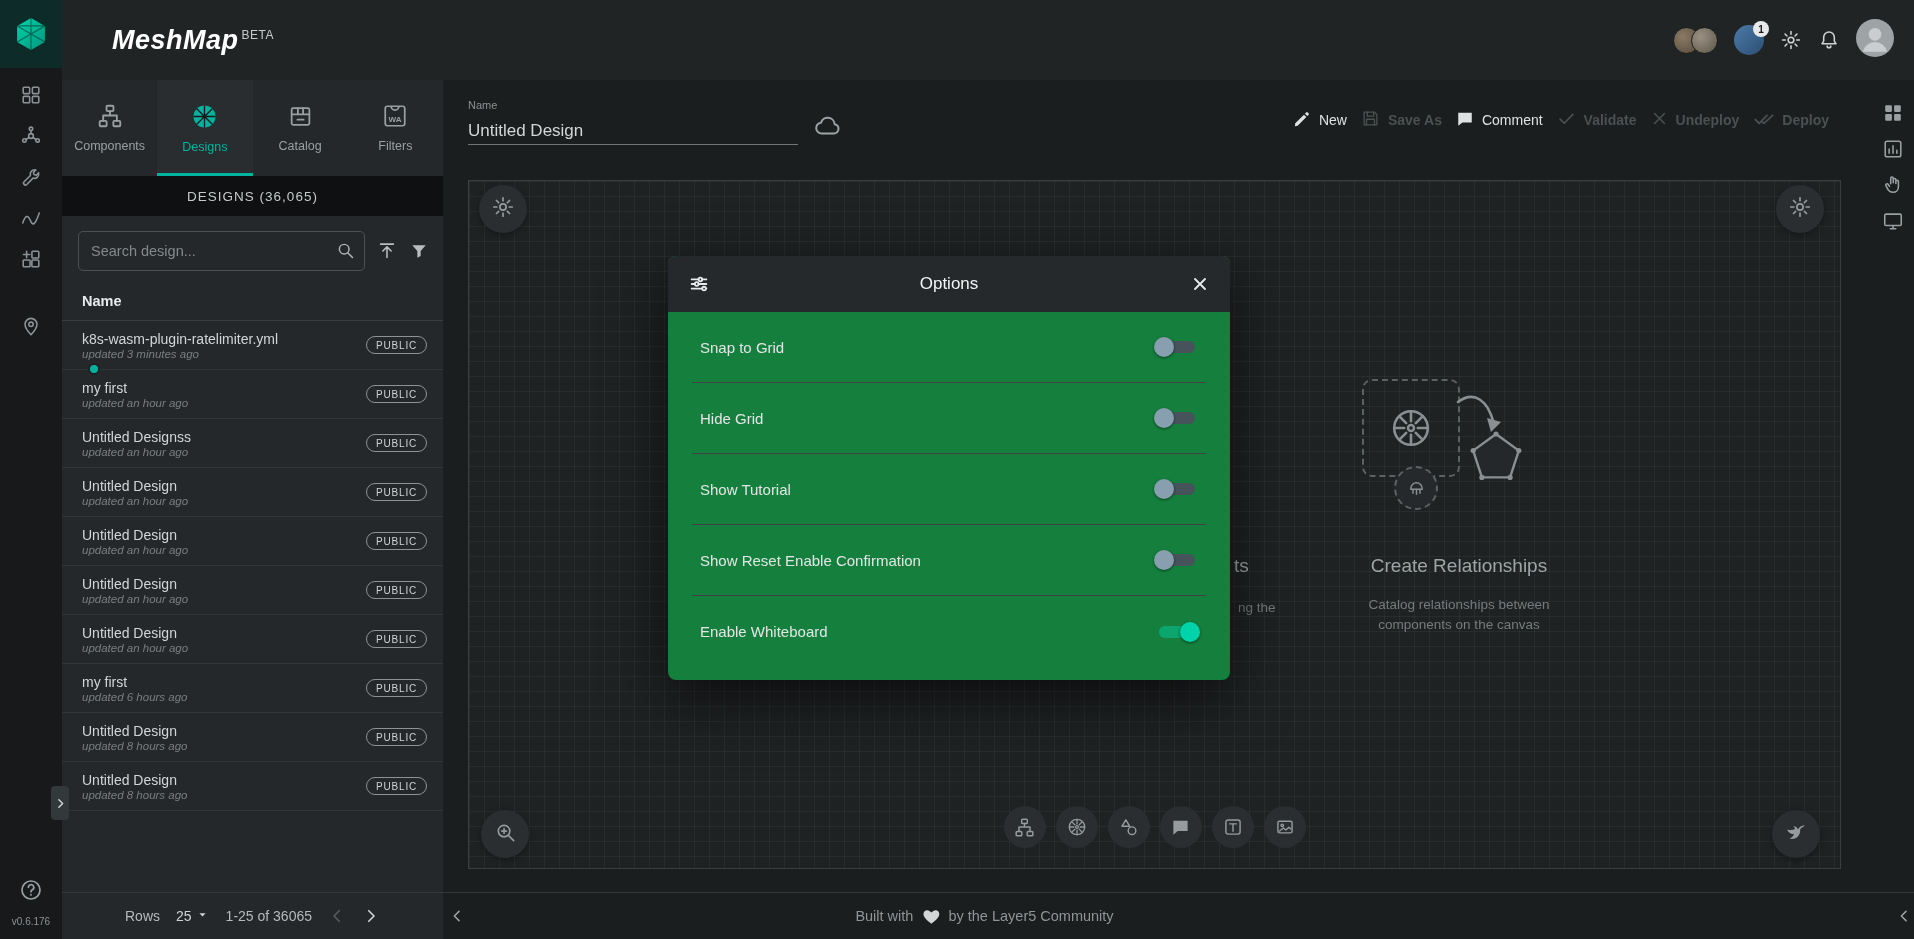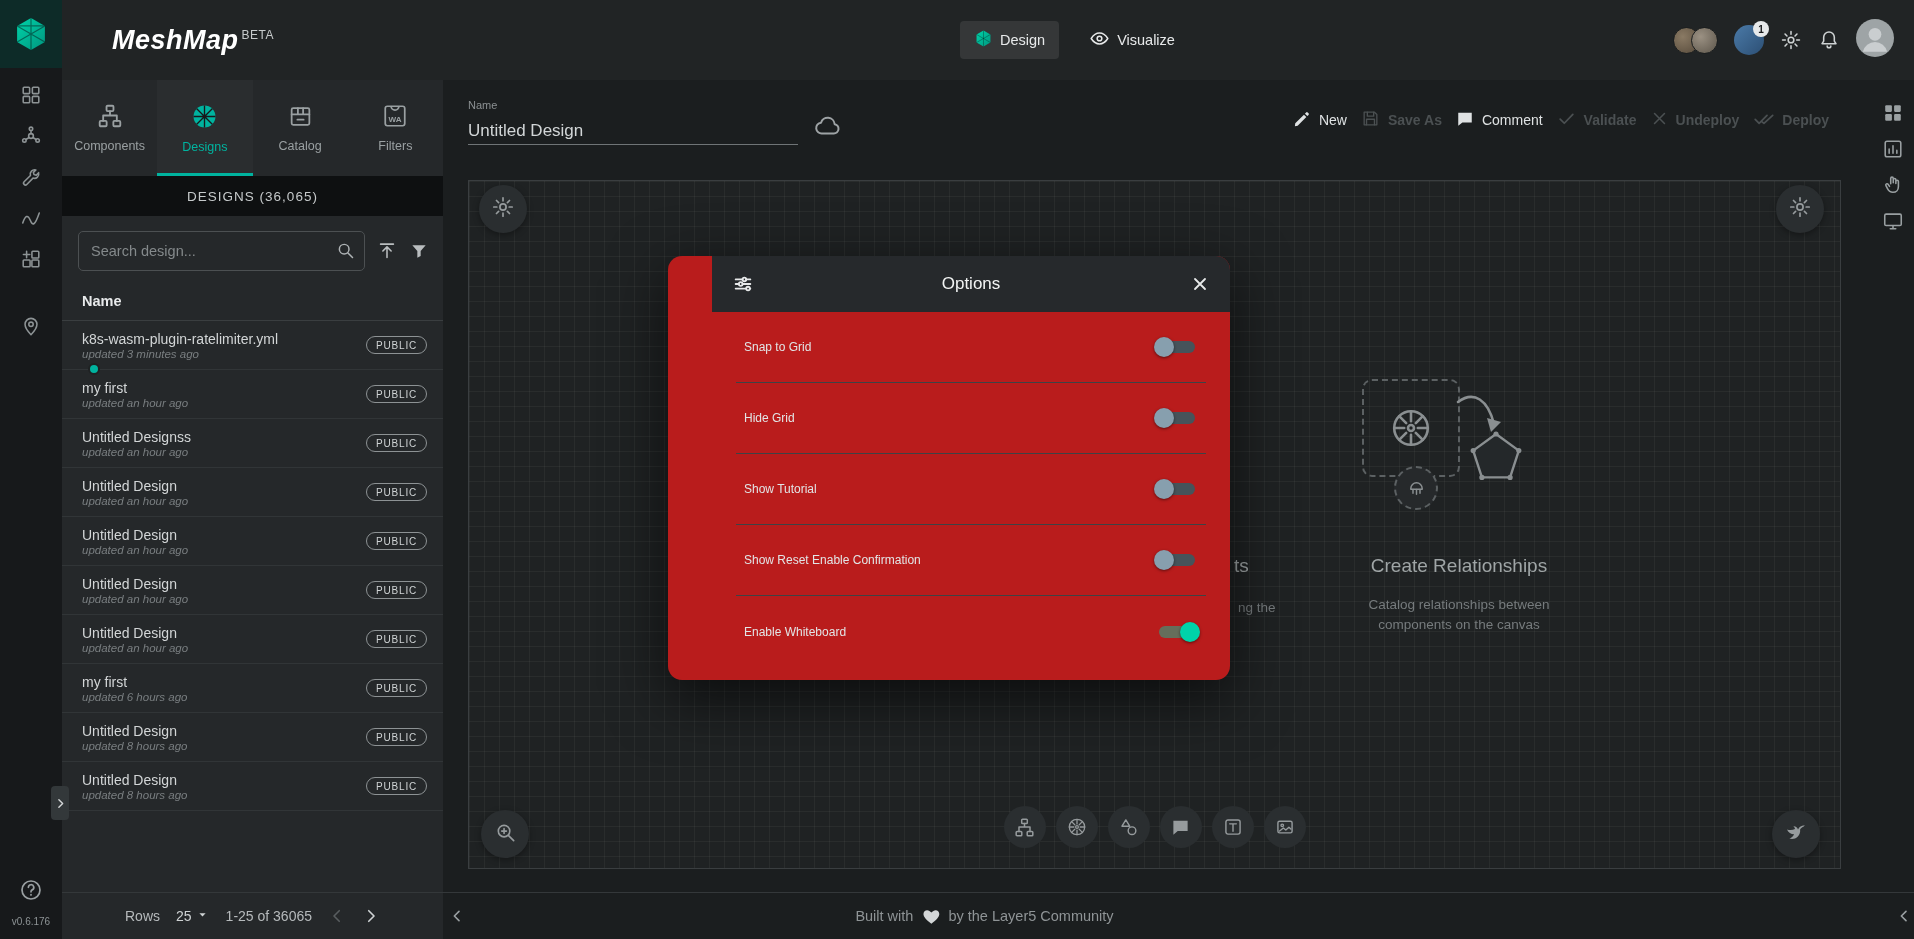--- a/index.html
+++ b/index.html
@@ -112,28 +112,28 @@
   .pg-size { display:flex; align-items:center; gap:3px; color:#cfd3d4; }
   .pg-btn { color:#cfd3d4; display:flex; align-items:center; }
   .pg-btn.disabled { color:#585d5f; }
   .footer-zone { flex:1; position:relative; display:flex; align-items:center; background:#1b1e1f; min-width:0; }
   .footer-text { position:absolute; left:calc(50% - 194px); transform:translateX(-50%); display:flex; align-items:center; gap:8px; color:#8f9496; font-size:14.5px; white-space:nowrap; }
   .foot-chev { position:absolute; color:#9aa0a2; display:flex; align-items:center; }
   .foot-chev.left { left:6px; }
   .foot-chev.right { right:2px; }
 
   
-  .modal { position:absolute; left:668px; top:256px; width:562px; height:424px; background:#b91c1c; border-radius:14px; box-shadow:0 18px 60px rgba(0,0,0,.65); z-index:60; overflow:hidden;padding-left:44px; }
+  .modal { position:absolute; left:668px; top:256px; width:562px; height:424px; background:#15803d; border-radius:8px; box-shadow:0 18px 60px rgba(0,0,0,.65); z-index:60; overflow:hidden; }
   .modal-header { height:56px; background:#26292c; display:flex; align-items:center; padding:0 20px; position:relative; flex-shrink:0; }
   .modal-tune { color:#e7e9ea; z-index:1; display:flex; align-items:center; }
   .modal-title { position:absolute; left:0; right:0; text-align:center; font-size:17px; color:#f2f4f4; }
   .modal-close { margin-left:auto; color:#e7e9ea; z-index:1; display:flex; align-items:center; }
   .opt-row { height:71px; display:flex; align-items:center; justify-content:space-between; margin:0 24px; border-bottom:1px solid #3e4245; padding:0 6px 0 8px; }
   .opt-row:last-child { border-bottom:none; }
-  .opt-label { font-size:12px; color:#e2e5e6; }
+  .opt-label { font-size:15px; color:#e2e5e6; }
   .toggle { position:relative; width:46px; height:24px; display:inline-block; flex-shrink:0; }
   .toggle .track { position:absolute; left:5px; top:6px; width:36px; height:12px; border-radius:7px; background:#46535a; }
   .toggle .knob { position:absolute; left:0; top:2px; width:20px; height:20px; border-radius:50%; background:#879fae; box-shadow:0 1px 3px rgba(0,0,0,.5); }
   .toggle.on .track { background:rgba(0,211,169,.45); }
   .toggle.on .knob { left:26px; background:#00D3A9; }
 </style>
 </head>
 <body>
 
 <svg width="0" height="0" style="position:absolute">
@@ -206,36 +206,20 @@
     </div>
   </aside>
 
   <div class="main" data-interactable="false">
 
     <header class="topbar" data-interactable="false">
       <div class="brand" data-interactable="false">
         <span class="brand-name" data-interactable="false">MeshMap</span>
         <span class="brand-beta" data-interactable="false">BETA</span>
       </div>
-      <div class="modes" data-interactable="false">
-        <button class="mode active" data-interactable="true">
-          <span data-interactable="false"><svg width="19" height="19" viewBox="0 0 32 32">
-                <polygon points="16,2.5 27.7,9.2 27.7,22.8 16,29.5 4.3,22.8 4.3,9.2" fill="url(#lg)"></polygon>
-                <path d="M16 2.5v27M4.3 9.2l23.4 13.6M27.7 9.2 4.3 22.8" stroke="rgba(6,40,36,.55)" stroke-width="1.2" fill="none"></path>
-              </svg></span>
-          <span data-interactable="false">Design</span>
-        </button>
-        <button class="mode" data-interactable="true">
-          <span data-interactable="false"><svg class="ic" width="21" height="21" viewBox="0 0 24 24">
-                <path d="M2.5 12S6.5 5.8 12 5.8 21.5 12 21.5 12 17.5 18.2 12 18.2 2.5 12 2.5 12z"></path>
-                <circle cx="12" cy="12" r="2.7"></circle>
-              </svg></span>
-          <span data-interactable="false">Visualize</span>
-        </button>
-      </div>
       <div class="top-right" data-interactable="false">
         <div class="avatar-pair" data-interactable="true">
           <span class="avatar av-sm av-a1" data-interactable="true"></span>
           <span class="avatar av-sm av-a2" data-interactable="true"></span>
         </div>
         <div class="badge-wrap" data-interactable="true">
           <span class="avatar av-a3" data-interactable="true"></span>
           <span class="notif-badge" data-interactable="false">1</span>
         </div>
         <button class="top-icon" data-interactable="true">

